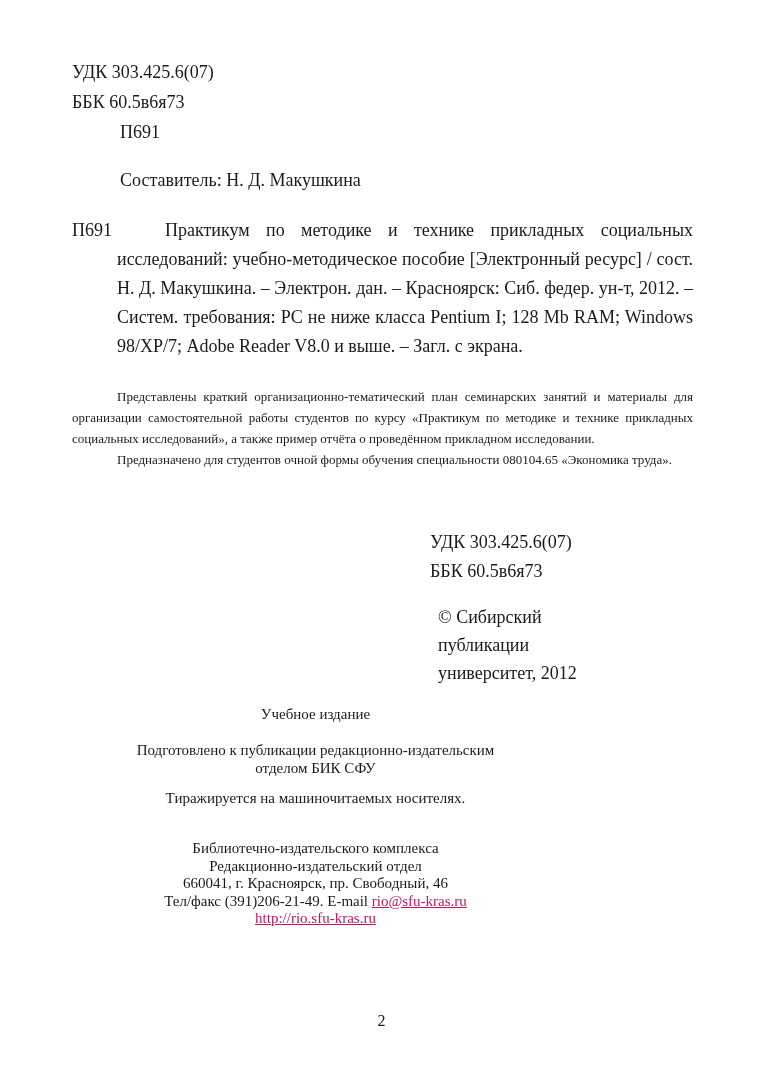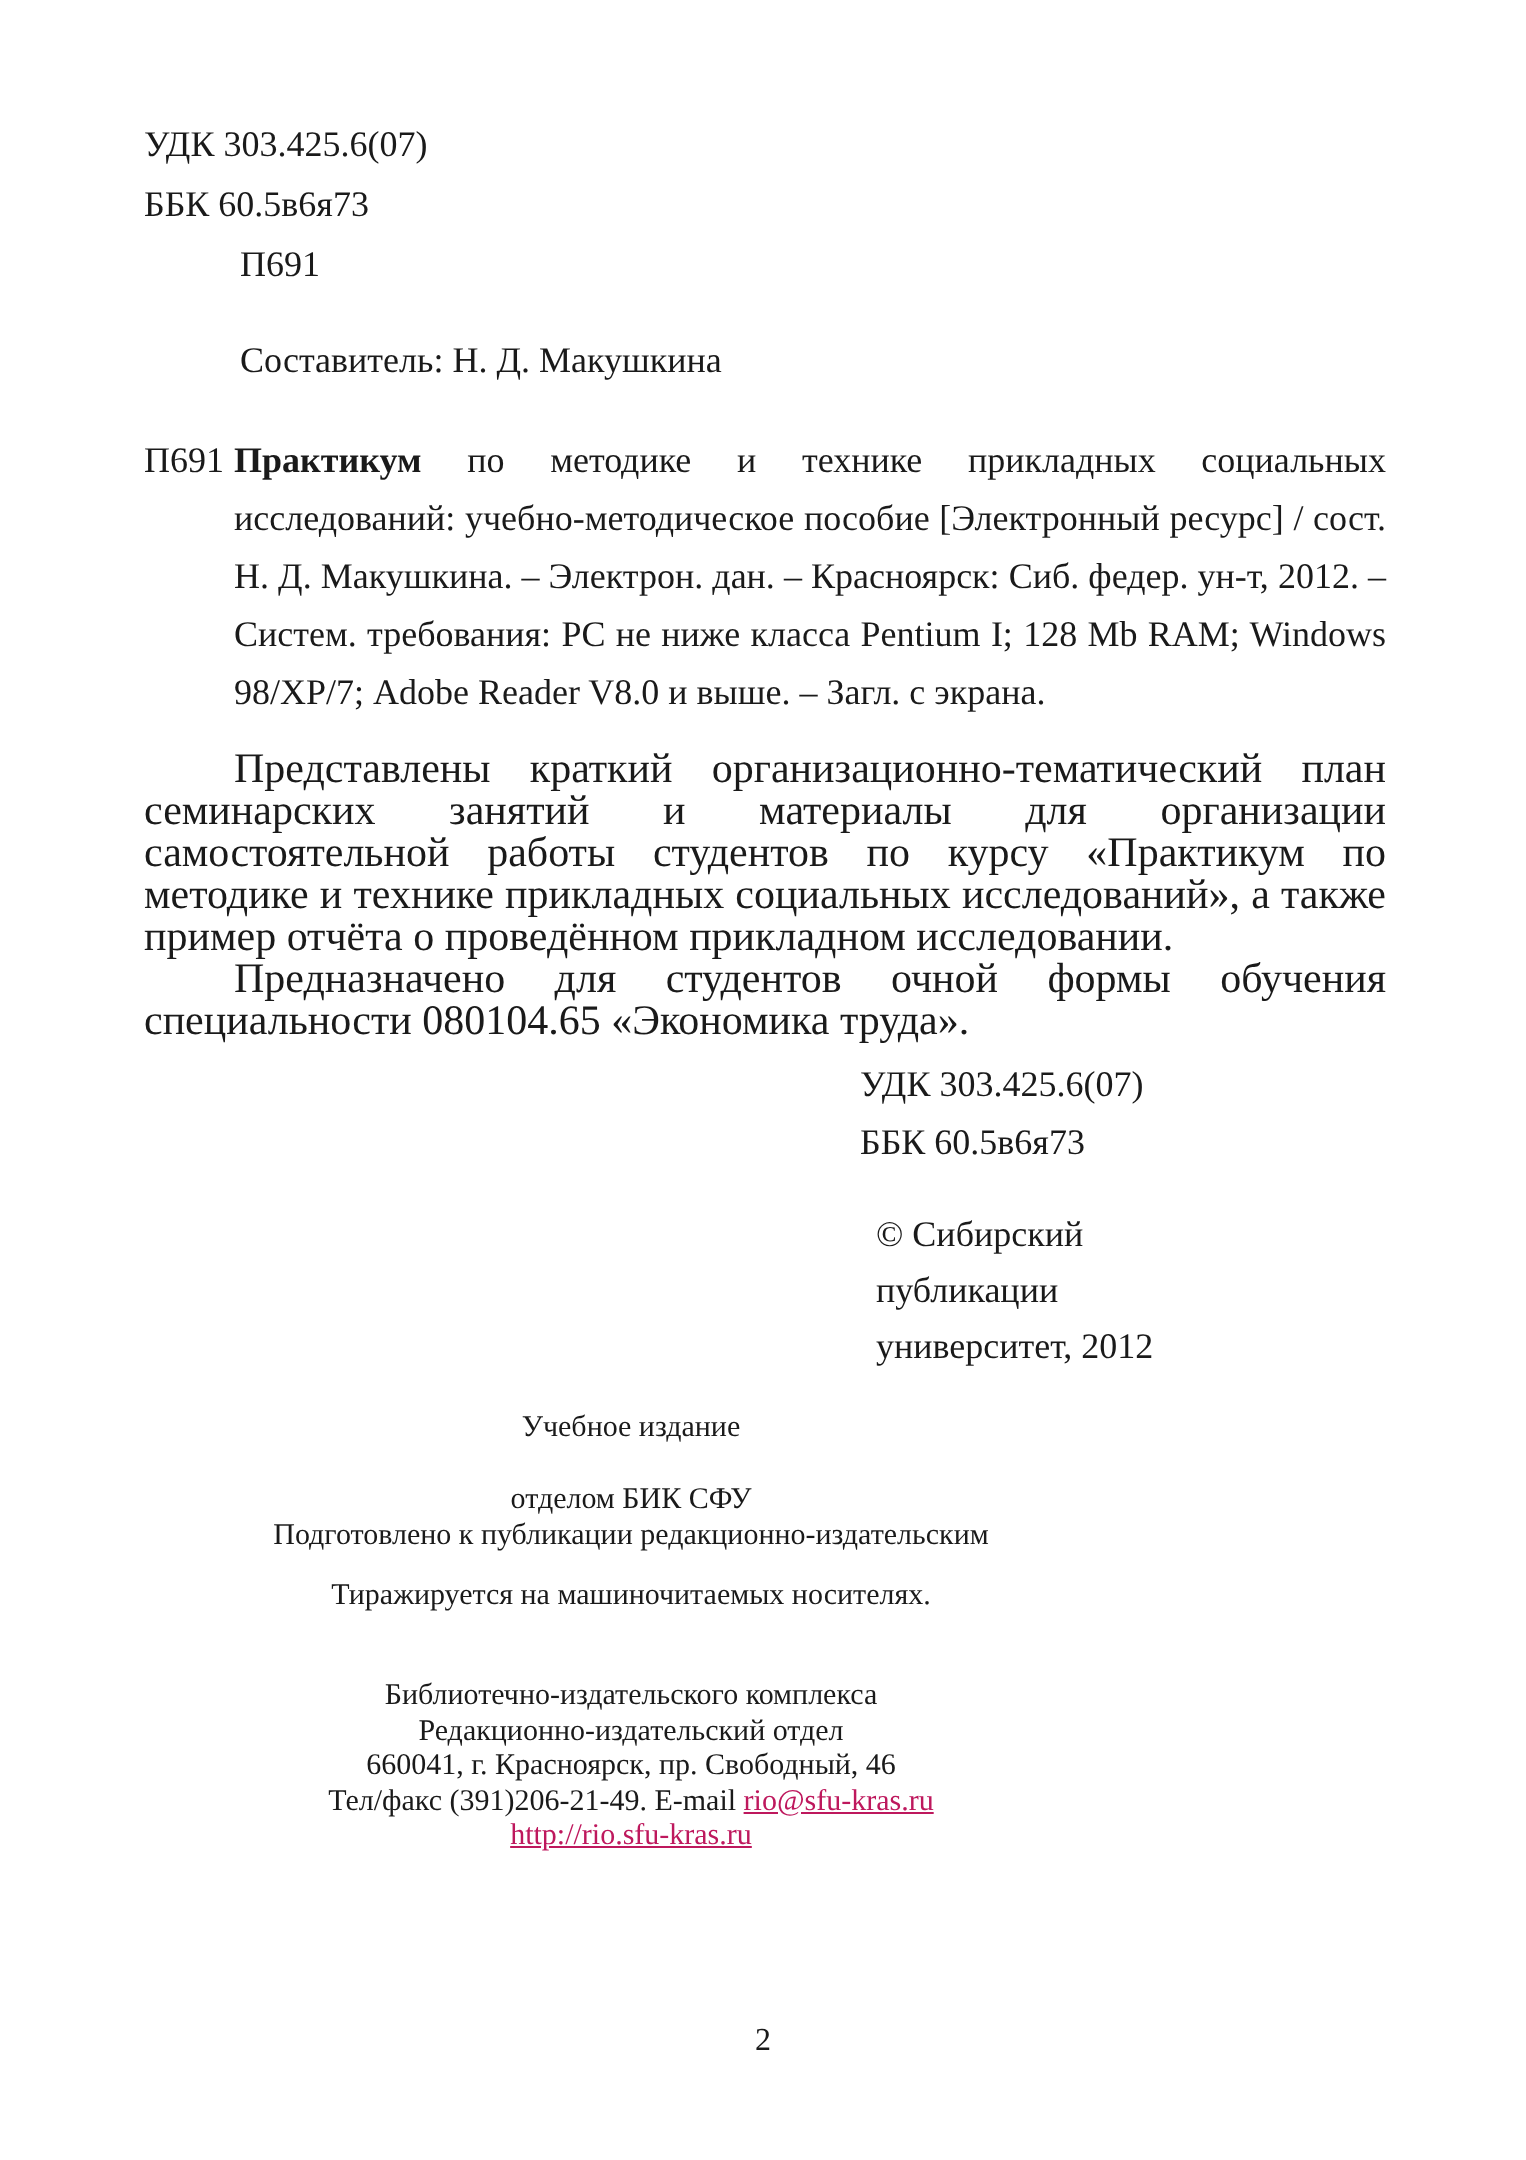--- a/index.html
+++ b/index.html
@@ -44,29 +44,29 @@
   }
   .catalog .code {
     position: absolute;
     left: 0;
     top: 0;
   }
   .catalog .entry-text {
     margin-left: 45px;
     text-align: justify;
   }
-  .catalog .entry-text b { font-weight: bold; }
+  .catalog .entry-text b { font-weight: normal; margin-left: 48px; }
 
   
   .annotation {
     position: absolute;
     left: 72px;
-    top: 374px;
+    top: 386px;
     width: 621px;
-    font-size: 21px;
+    font-size: 13px;
     line-height: 21px;
     text-align: justify;
   }
   .annotation p { text-indent: 45px; }
 
   
   .imprint-classification {
     position: absolute;
     left: 430px;
     top: 528px;
@@ -143,22 +143,22 @@
 
   <div class="copyright-block">
     <div>© Сибирский</div>
     <div>публикации</div>
     <div>университет, 2012</div>
   </div>
 
   <div class="centered edition-type">Учебное издание</div>
 
   <div class="centered prepared-block">
+    <div>Подготовлено к публикации редакционно-издательским</div>
     <div>отделом БИК СФУ</div>
-    <div>Подготовлено к публикации редакционно-издательским</div>
   </div>
 
   <div class="centered signed-block">
     <div>Тиражируется на машиночитаемых носителях.</div>
   </div>
 
   <div class="centered publisher-block">
     <div>Библиотечно-издательского комплекса</div>
     <div>Редакционно-издательский отдел</div>
     <div>660041, г. Красноярск, пр. Свободный, 46</div>

